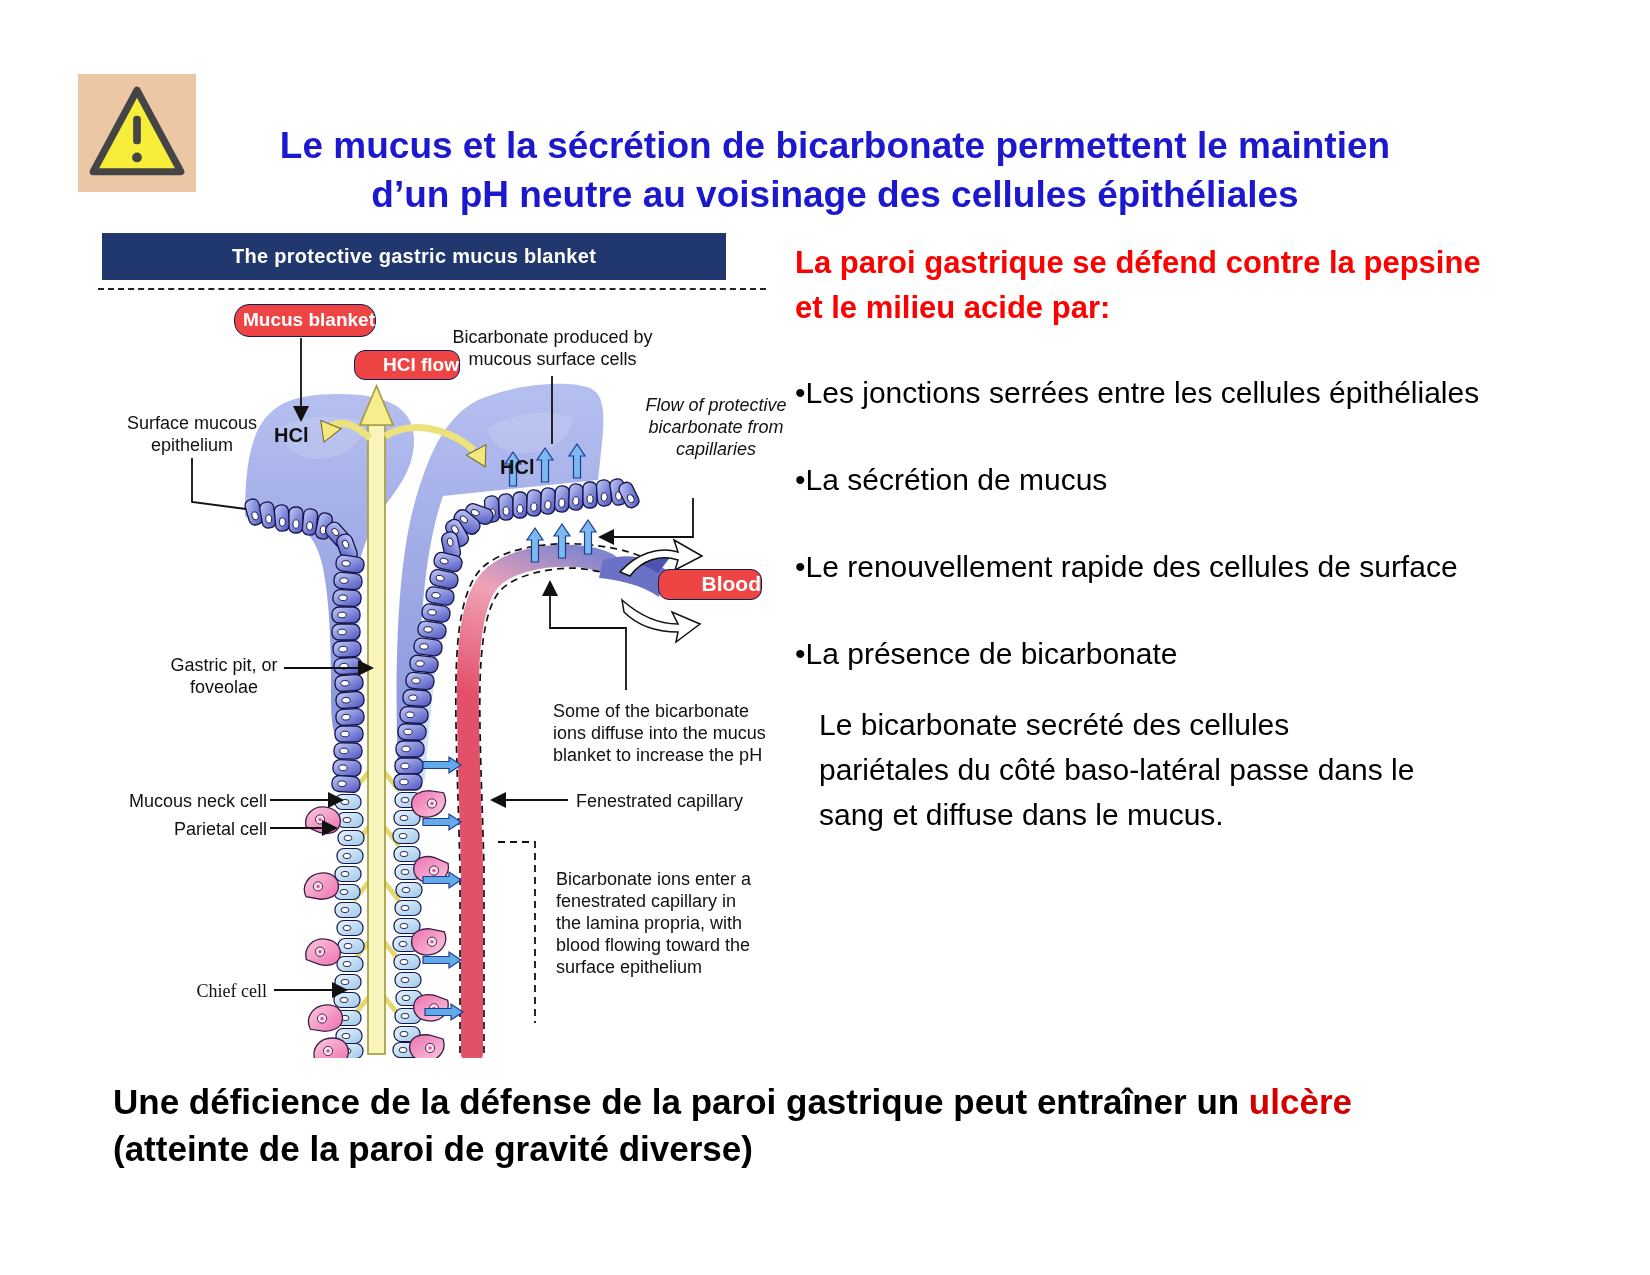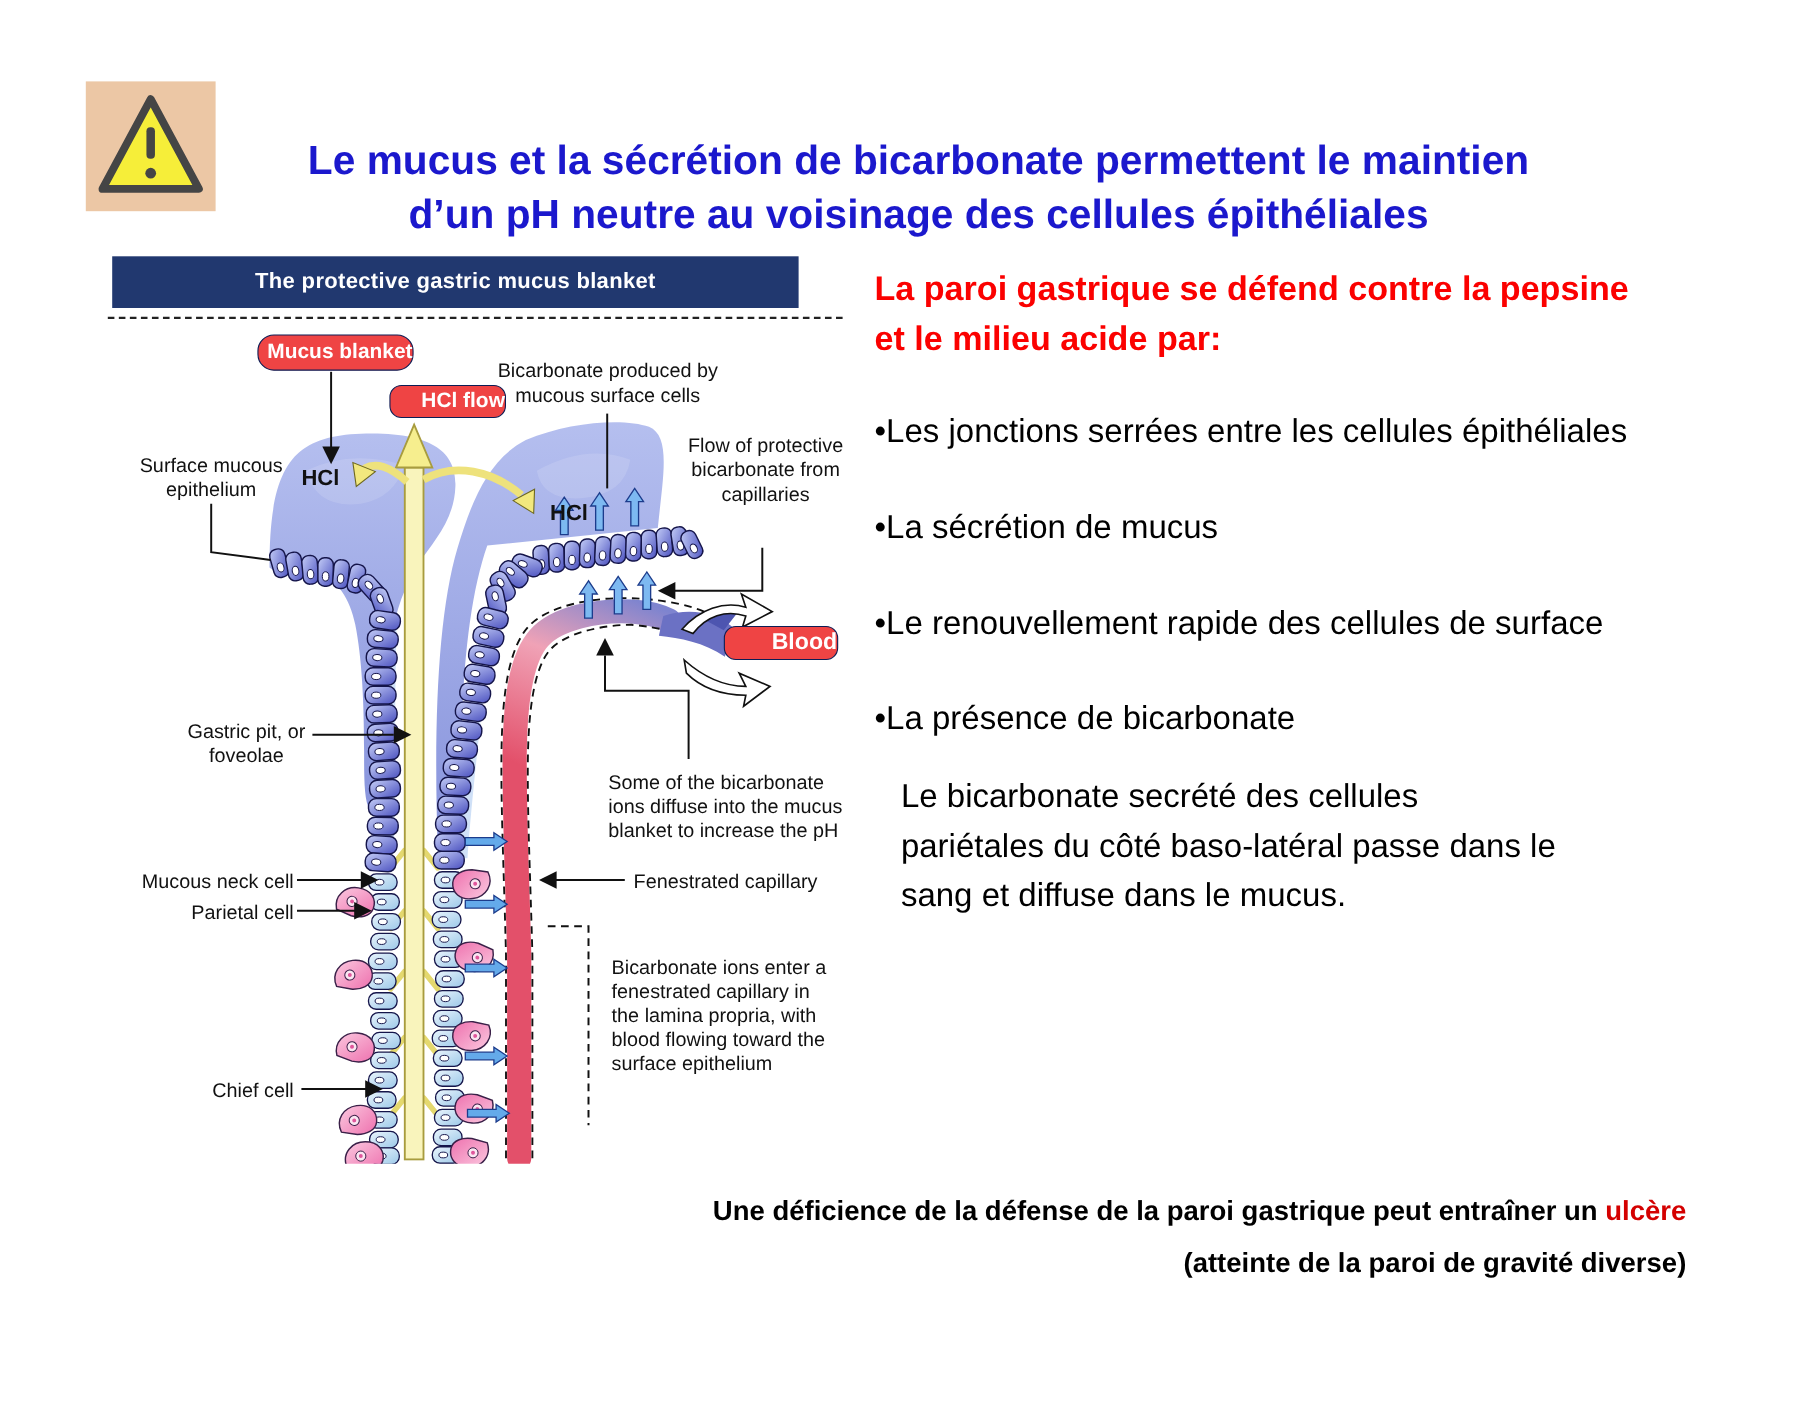--- a/index.html
+++ b/index.html
@@ -28,21 +28,21 @@
   .fl-right{text-align:right;}
   .hcl-txt{font-size:20px;font-weight:bold;color:#111;}
   
   .right-panel{position:absolute;left:795px;top:240px;width:700px;color:#000;}
   .rp-heading{color:#fb0100;font-size:31px;font-weight:bold;line-height:45px;margin:0 0 40px 0;}
   .rp-bullet{font-size:30px;line-height:45px;margin:0 0 42px 0;}
   .rp-bullet::before{content:"\2022 ";}
   .rp-note{font-size:30px;line-height:45px;margin:-16px 0 0 0;padding-left:24px;width:600px;}
   
   .footer{position:absolute;left:113px;top:1078px;width:1420px;
-          font-size:25px;font-weight:bold;line-height:47px;color:#000;text-align:right;}
+          font-size:35px;font-weight:bold;line-height:47px;color:#000;}
   .footer .hl{color:#d40000;}
 </style>
 </head>
 <body>
 
 <div class="slide">
 
   <div class="warn-box">
     <svg width="102" height="106" viewBox="0 0 100 104">
       <path d="M50 10 L93 90 L7 90 Z" fill="#f6ee39" stroke="#454545" stroke-width="7" stroke-linejoin="round"></path>
@@ -297,28 +297,28 @@
     <div class="f-abs dashline"></div>
 
     <div class="f-abs badge b-mucus">Mucus blanket</div>
     <div class="f-abs badge b-hcl">HCl flow</div>
     <div class="f-abs badge b-blood">Blood flow</div>
 
     <div class="f-abs flabel fl-center" style="left:352px;top:98px;width:205px;">Bicarbonate produced by mucous surface cells</div>
     <div class="f-abs flabel fl-center" style="left:14px;top:184px;width:160px;">Surface mucous epithelium</div>
     <div class="f-abs hcl-txt" style="left:176px;top:196px;">HCl</div>
     <div class="f-abs hcl-txt" style="left:402px;top:228px;">HCl</div>
-    <div class="f-abs flabel fl-center" style="left:524px;top:166px;width:148px;">Flow of protective bicarbonate from capillaries</div>
+    <div class="f-abs flabel fl-center" style="left:544px;top:166px;width:148px;font-style:italic;">Flow of protective bicarbonate from capillaries</div>
     <div class="f-abs flabel fl-center" style="left:66px;top:426px;width:120px;">Gastric pit, or foveolae</div>
     <div class="f-abs flabel" style="left:455px;top:472px;width:214px;">Some of the bicarbonate ions diffuse into the mucus blanket  to increase the pH</div>
     <div class="f-abs flabel" style="left:478px;top:562px;width:195px;">Fenestrated capillary</div>
     <div class="f-abs flabel" style="left:458px;top:640px;width:205px;">Bicarbonate ions enter a fenestrated capillary in the lamina propria, with blood flowing toward the surface epithelium</div>
     <div class="f-abs flabel fl-right" style="left:14px;top:562px;width:155px;">Mucous neck cell</div>
     <div class="f-abs flabel fl-right" style="left:14px;top:590px;width:155px;">Parietal cell</div>
-    <div class="f-abs flabel fl-right" style="left:14px;top:752px;width:155px;">Chief cell</div>
+    <div class="f-abs flabel fl-right" style="left:14px;top:752px;width:155px;font-family:Liberation Serif, serif;">Chief cell</div>
   </div>
 
   <div class="right-panel">
     <p class="rp-heading">La paroi gastrique se défend contre la pepsine et le milieu acide par:</p>
     <p class="rp-bullet">Les jonctions serrées entre les cellules épithéliales</p>
     <p class="rp-bullet">La sécrétion de mucus</p>
     <p class="rp-bullet">Le renouvellement rapide des cellules de surface</p>
     <p class="rp-bullet">La présence de bicarbonate</p>
     <p class="rp-note">Le bicarbonate secrété des cellules pariétales du côté baso-latéral passe dans le sang et diffuse dans le mucus.</p>
   </div>

